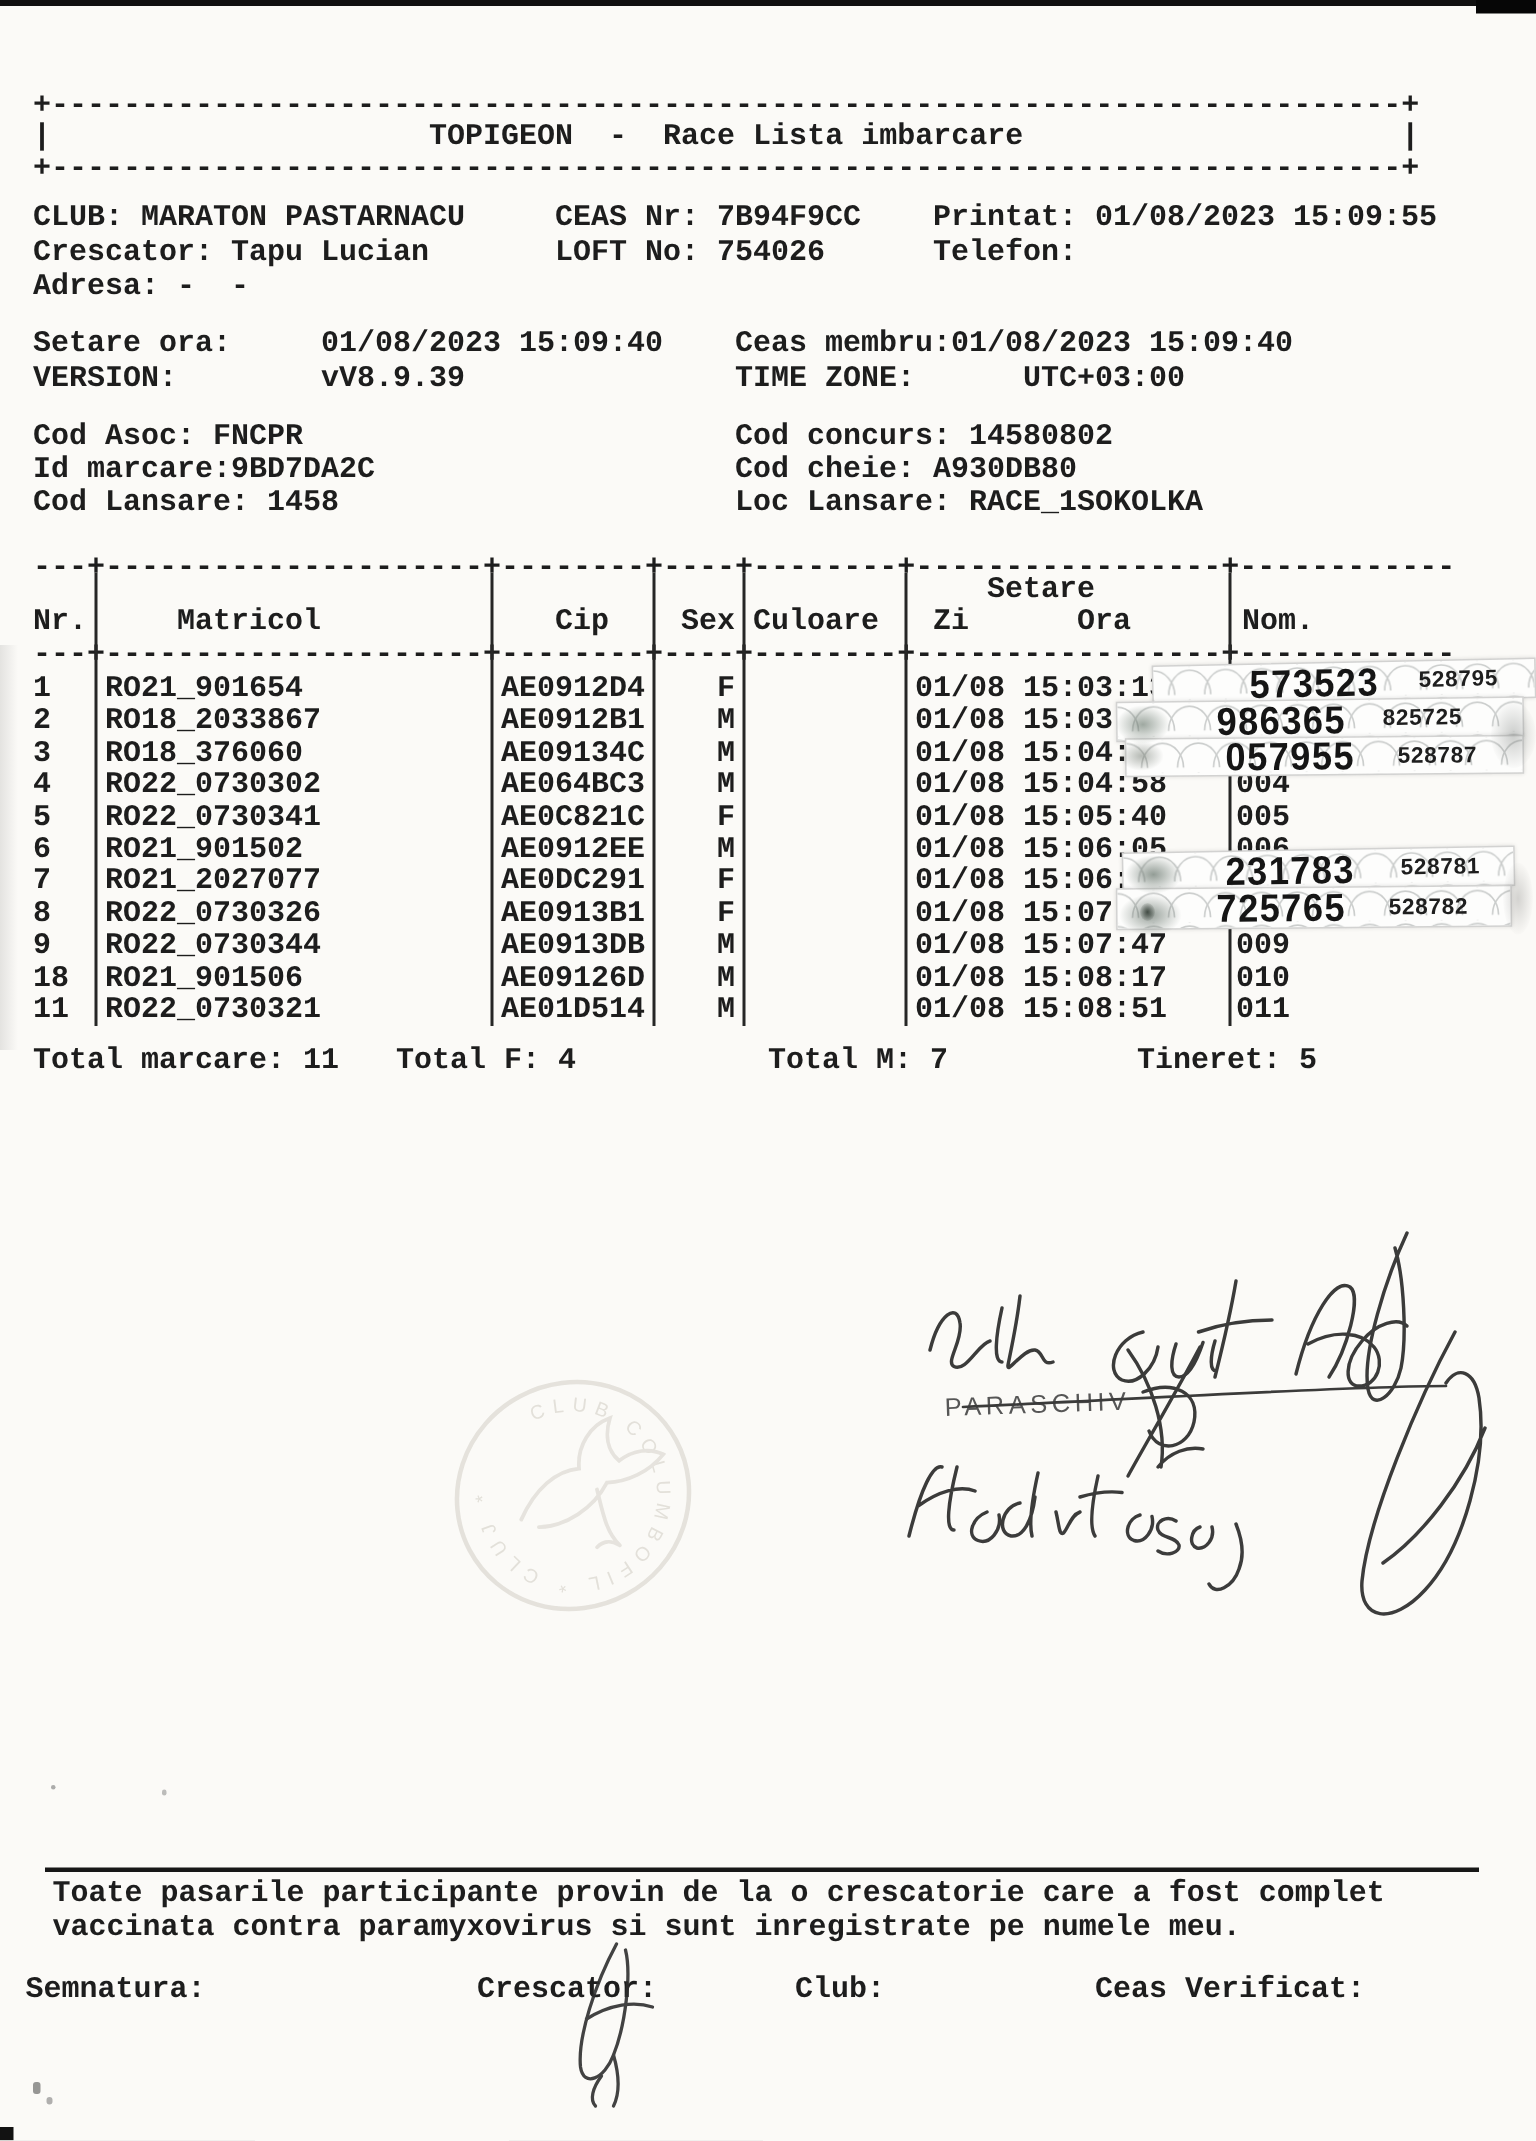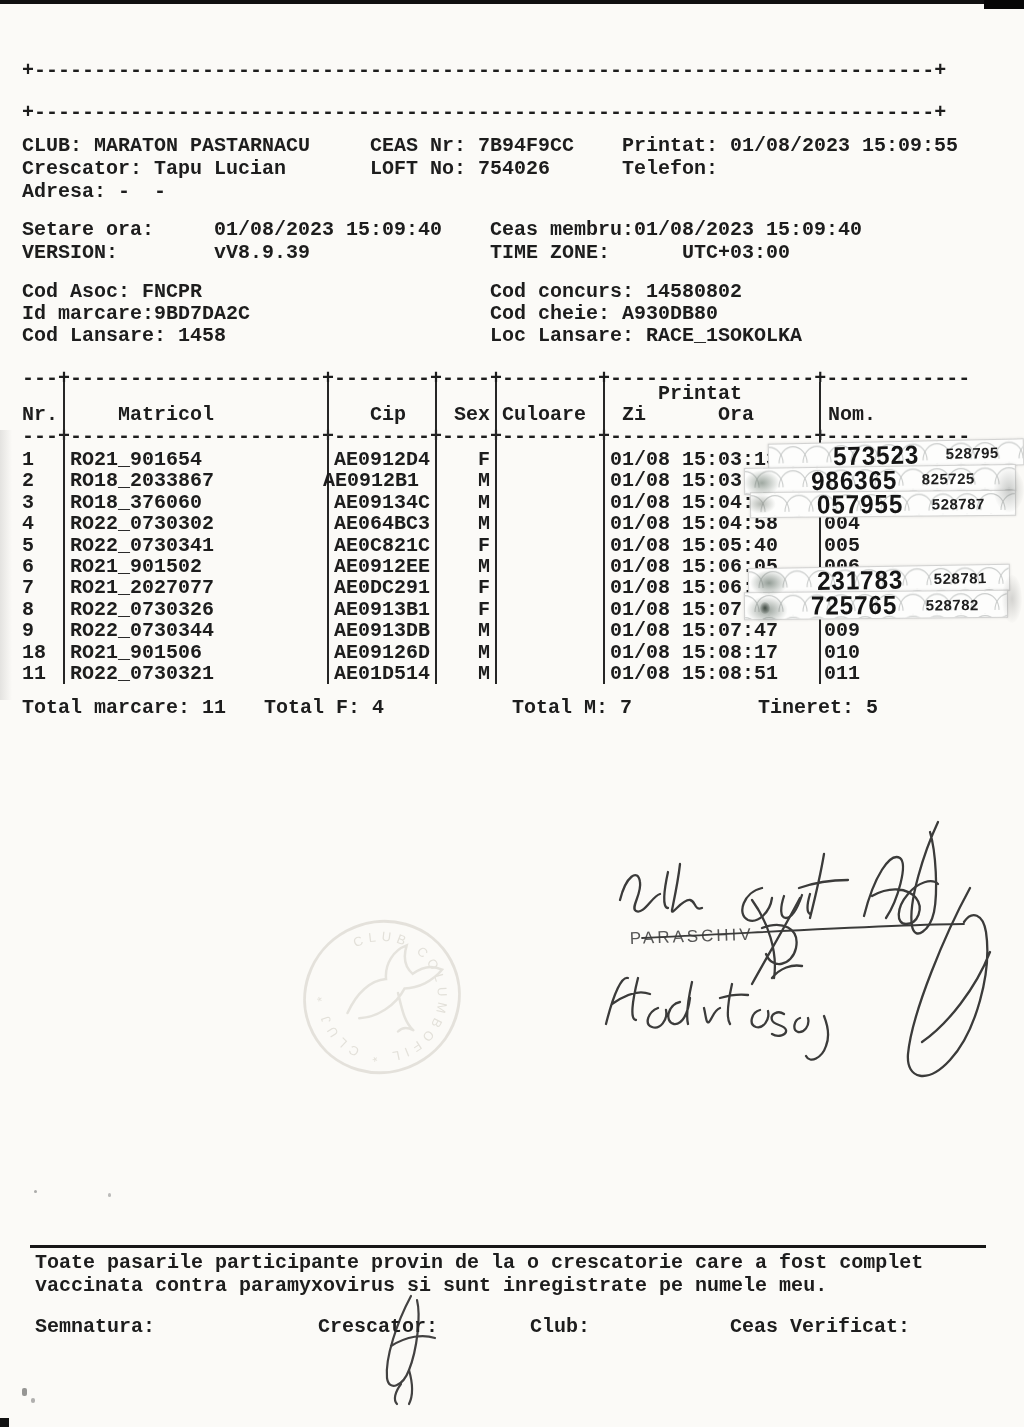--- a/index.html
+++ b/index.html
@@ -45,20 +45,21 @@
     <defs>
       <pattern id="guil" width="24" height="22" patternUnits="userSpaceOnUse">
         <path d="M -2 8 a 12 14 0 0 1 28 0" fill="none" stroke="#a9adac" stroke-width="1.1"></path>
         <path d="M -14 19 a 12 14 0 0 1 28 0" fill="none" stroke="#a9adac" stroke-width="1.1"></path>
         <path d="M 10 19 a 12 14 0 0 1 28 0" fill="none" stroke="#a9adac" stroke-width="1.1"></path>
       </pattern>
     </defs>
   </svg>
 
   <div class="mline" style="top:60px">+---------------------------------------------------------------------------+</div>
+  <div class="mline" style="top:81px">|                     TOPIGEON  -  Race Lista imbarcare                     |</div>
   <div class="mline" style="top:102px">+---------------------------------------------------------------------------+</div>
 
   <div>
     <span class="fld" style="left:22px;top:135px">CLUB: MARATON PASTARNACU</span>
     <span class="fld" style="left:370px;top:135px">CEAS Nr: 7B94F9CC</span>
     <span class="fld" style="left:622px;top:135px">Printat: 01/08/2023 15:09:55</span>
     <span class="fld" style="left:22px;top:158px">Crescator: Tapu Lucian</span>
     <span class="fld" style="left:370px;top:158px">LOFT No: 754026</span>
     <span class="fld" style="left:622px;top:158px">Telefon:</span>
     <span class="fld" style="left:22px;top:181px">Adresa: -  -</span>
@@ -78,21 +79,21 @@
     <span class="fld" style="left:22px;top:281px">Cod Asoc: FNCPR</span>
     <span class="fld" style="left:490px;top:281px">Cod concurs: 14580802</span>
     <span class="fld" style="left:22px;top:303px">Id marcare:9BD7DA2C</span>
     <span class="fld" style="left:490px;top:303px">Cod cheie: A930DB80</span>
     <span class="fld" style="left:22px;top:325px">Cod Lansare: 1458</span>
     <span class="fld" style="left:490px;top:325px">Loc Lansare: RACE_1SOKOLKA</span>
   </div>
 
   <div class="tbl">
     <div class="cell" style="left:0;top:0">---+---------------------+--------+----+--------+-----------------+------------</div>
-    <span class="cell" style="left:636px;top:15px">Printat</span>
+    <span class="cell" style="left:636px;top:15px">Setare</span>
 
     <span class="cell" style="left:0;top:36px">Nr.</span>
     <span class="cell" style="left:96px;top:36px">Matricol</span>
     <span class="cell" style="left:348px;top:36px">Cip</span>
     <span class="cell sexc" style="top:36px">Sex</span>
     <span class="cell" style="left:480px;top:36px">Culoare</span>
     <span class="cell" style="left:600px;top:36px">Zi</span>
     <span class="cell" style="left:696px;top:36px">Ora</span>
     <span class="cell" style="left:806px;top:36px">Nom.</span>
 
@@ -110,21 +111,21 @@
       <span class="cell" style="left:48px">RO21_901654</span>
       <span class="cell" style="left:312px">AE0912D4</span>
       <span class="cell sexc">F</span>
       <span class="cell" style="left:588px">01/08</span>
       <span class="cell" style="left:660px">15:03:13</span>
       <span class="cell" style="left:802px"></span>
     </div>
     <div class="trow" style="top:102.4px">
       <span class="cell" style="left:0">2</span>
       <span class="cell" style="left:48px">RO18_2033867</span>
-      <span class="cell" style="left:301px">AE0912B1</span>
+      <span class="cell" style="left:312px">AE0912B1</span>
       <span class="cell sexc">M</span>
       <span class="cell" style="left:588px">01/08</span>
       <span class="cell" style="left:660px">15:03</span>
     </div>
     <div class="trow" style="top:123.8px">
       <span class="cell" style="left:0">3</span>
       <span class="cell" style="left:48px">RO18_376060</span>
       <span class="cell" style="left:312px">AE09134C</span>
       <span class="cell sexc">M</span>
       <span class="cell" style="left:588px">01/08</span>
@@ -280,21 +281,21 @@
     </g>
     <text x="74" y="152" transform="rotate(-2 74 152)" font-family="Liberation Sans, sans-serif" font-size="17" letter-spacing="3" fill="#3a3a3a" opacity="0.85">PARASCHIV</text>
   </svg>
 
   <div class="rule" style="left:30px;top:1245px;width:956px;height:2.5px;"></div>
   <div>
     <span class="fld" style="left:35px;top:1252px">Toate pasarile participante provin de la o crescatorie care a fost complet</span>
     <span class="fld" style="left:35px;top:1275px">vaccinata contra paramyxovirus si sunt inregistrate pe numele meu.</span>
   </div>
   <div>
-    <span class="fld" style="left:35px;top:1316px">Semnatura:</span>
+    <span class="fld" style="left:17px;top:1316px">Semnatura:</span>
     <span class="fld" style="left:318px;top:1316px">Crescator:</span>
     <span class="fld" style="left:530px;top:1316px">Club:</span>
     <span class="fld" style="left:730px;top:1316px">Ceas Verificat:</span>
   </div>
 
   <svg class="sigsvg" style="left:355px;top:1292px" width="100" height="115" viewBox="0 0 100 115">
     <g fill="none" stroke="#2e2e2e" stroke-width="2.2" stroke-linecap="round" opacity="0.9">
       <path d="M 56,4 C 42,30 30,66 32,86 C 34,100 48,94 54,78 C 62,58 66,24 62,8"></path>
       <path d="M 36,54 C 52,44 68,42 80,46"></path>
       <path d="M 54,78 C 58,92 58,104 54,112"></path>

